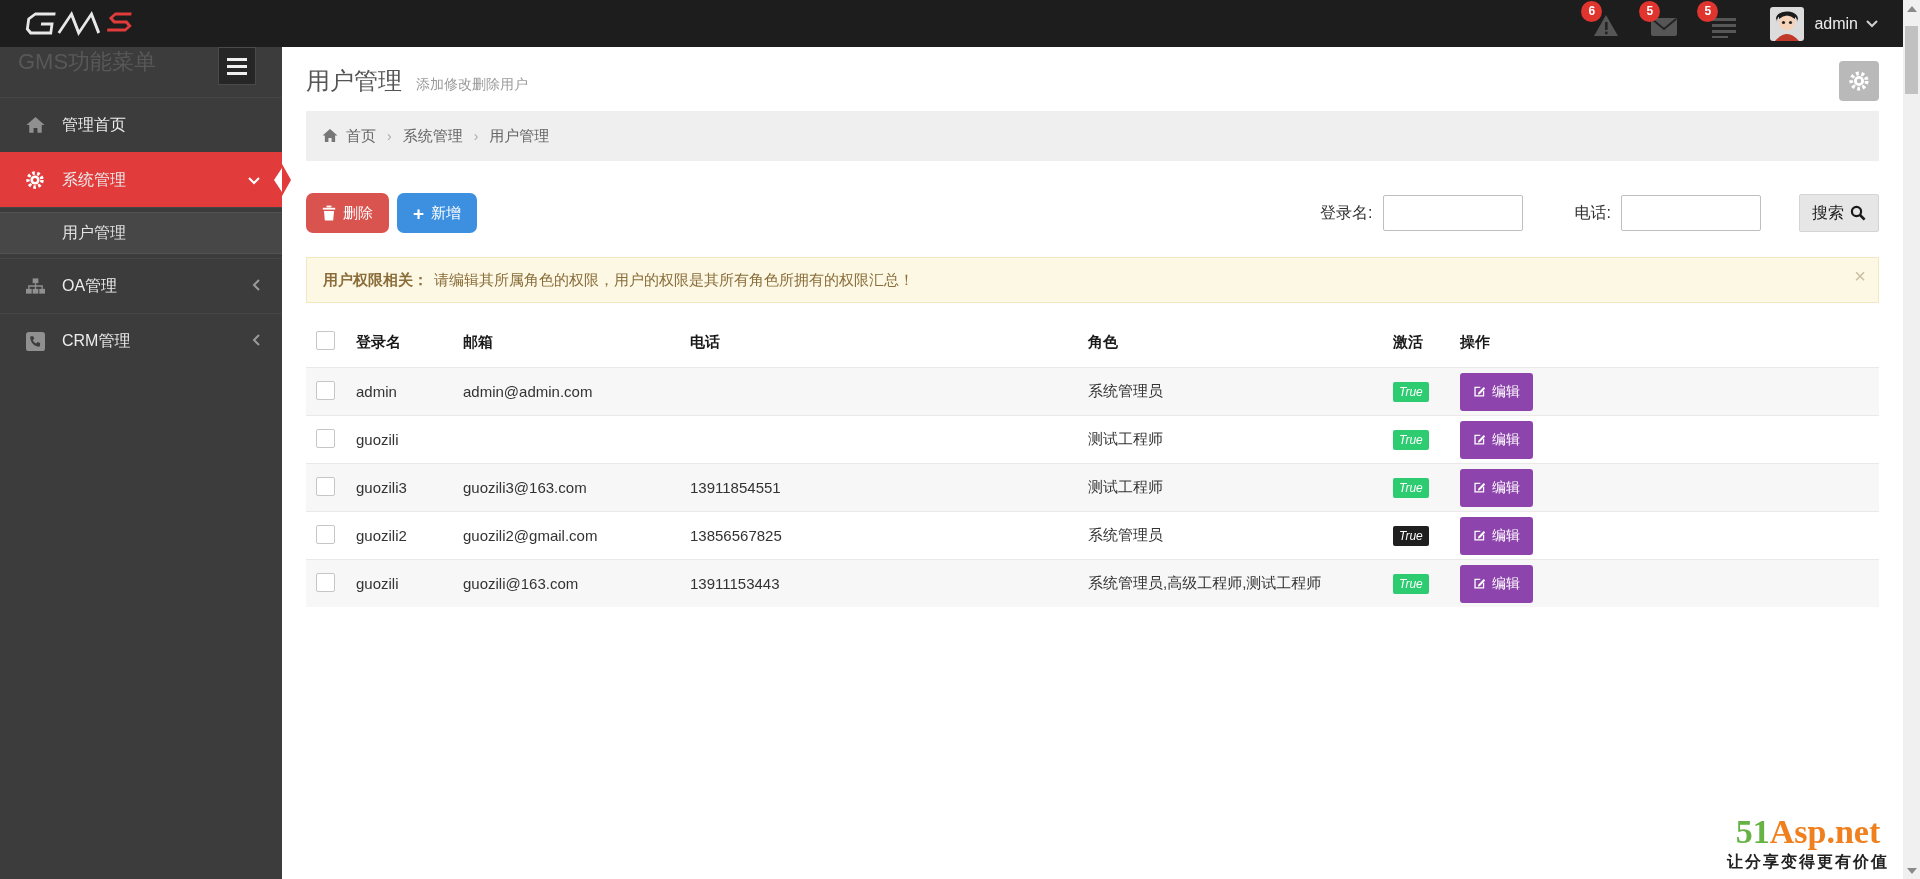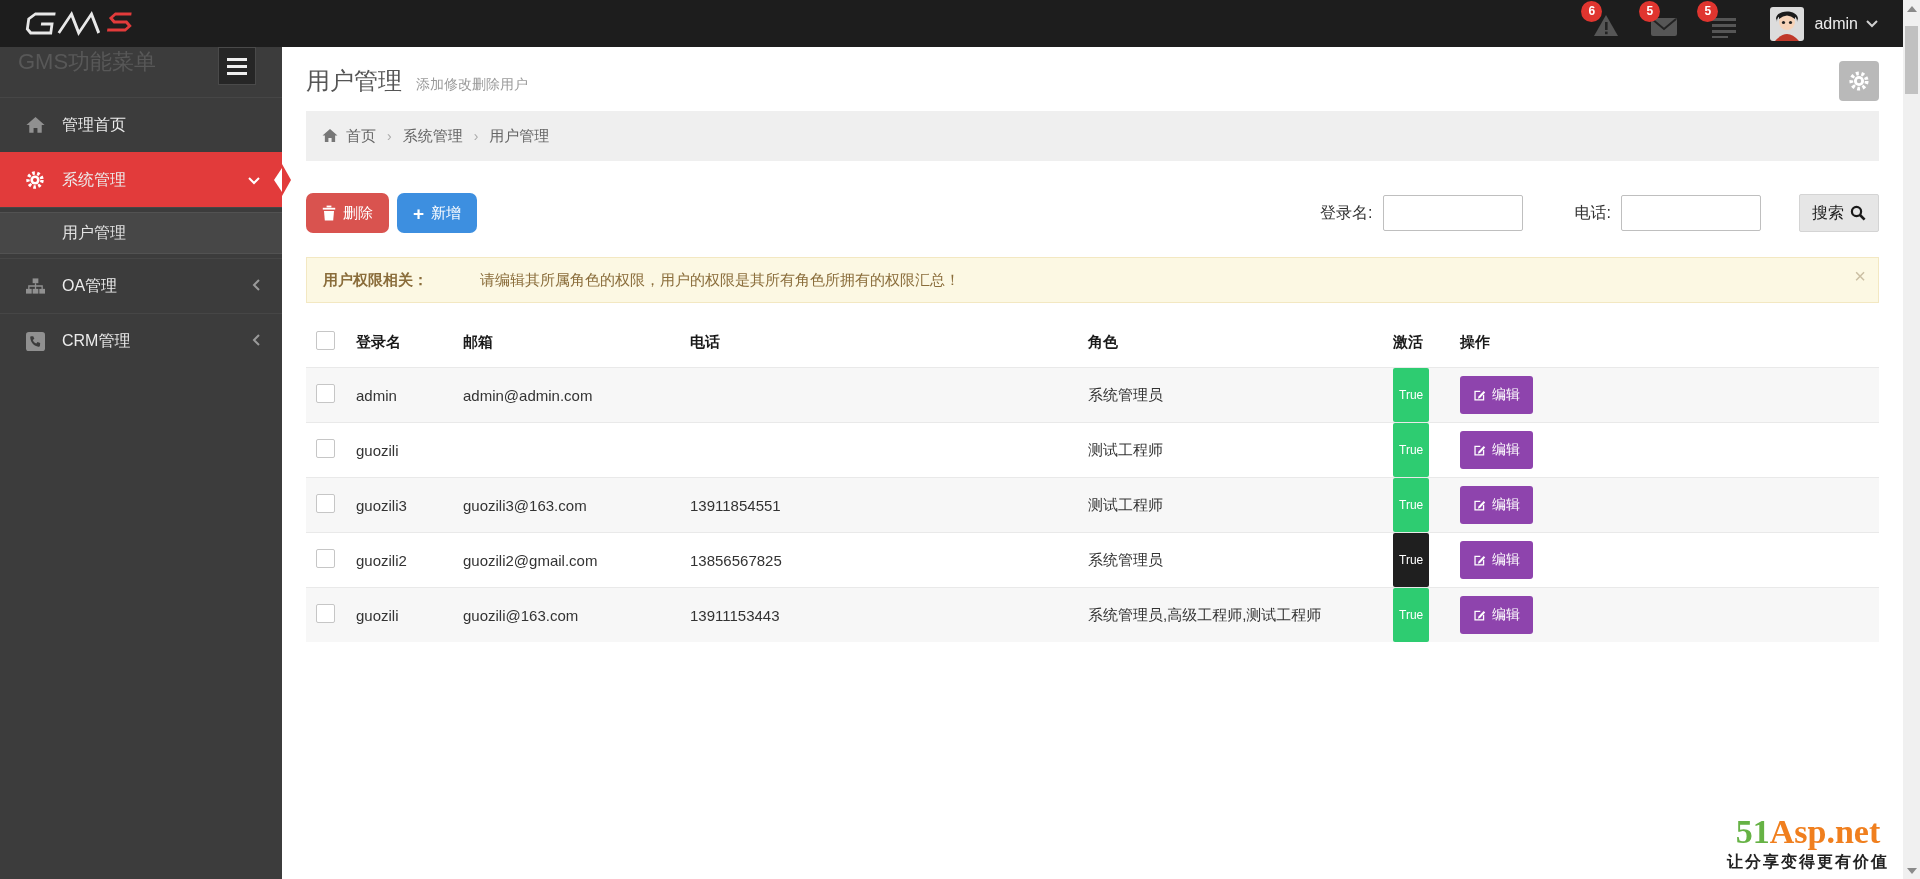--- a/index.html
+++ b/index.html
@@ -77,35 +77,35 @@
   .search-zone input{width:140px;height:36px;border:1px solid #bfbfbf;margin-left:10px;
        box-sizing:border-box;padding:0 8px;font-size:15px;border-radius:2px;background:#fff;}
   .search-zone .grp{display:flex;align-items:center;margin-left:28px;}
   .btn-search{margin-left:14px;background:#e6e6e6;border:1px solid #d4d4d4;color:#222;
        height:38px;padding:0 12px;font-size:16px;display:inline-flex;align-items:center;
        gap:6px;cursor:pointer;border-radius:2px;}
 
   
   .alert{margin:24px 24px 0 24px;background:var(--alert-bg);border:1px solid #f3e8c2;
          color:var(--alert-text);height:46px;display:flex;align-items:center;
-         padding:0 16px;box-sizing:border-box;position:relative;font-size:15px;gap:46px;}
+         padding:0 16px;box-sizing:border-box;position:relative;font-size:15px;}
   .alert b{margin-right:6px;}
   .alert .close{position:absolute;right:12px;top:8px;color:#cbbfa3;font-size:20px;
                 cursor:pointer;line-height:1;}
 
   
   table{margin:14px 24px 0 24px;border-collapse:collapse;width:1573px;table-layout:fixed;}
   thead th{text-align:left;font-size:15px;color:#1a1a1a;padding:14px 8px;font-weight:bold;}
   tbody td{font-size:15px;color:#333;padding:0 8px;height:47px;}
   tbody tr{border-top:1px solid #e9e9e9;}
   tbody tr:nth-child(odd){background:#f7f7f7;}
   td.c-cb,th.c-cb{padding-left:10px;}
   .cb{width:17px;height:17px;border:1px solid #c6c6c6;background:#fff;border-radius:2px;
       display:inline-block;cursor:pointer;}
-  .badge-pill{display:inline-block;color:#fff;font-size:12px;padding:20px 6px;border-radius:2px;}
+  .badge-pill{display:inline-block;color:#fff;font-size:12px;padding:3px 6px;border-radius:2px;font-style:italic;}
   .badge-t{background:var(--badge-green);}
   .badge-f{background:#1f1f1f;}
   .btn-edit{background:var(--btn-purple);border:none;color:#fff;font-size:14px;
       padding:0 13px;height:38px;border-radius:3px;display:inline-flex;align-items:center;
       gap:6px;cursor:pointer;}
 
   
   .watermark{position:absolute;right:14px;bottom:6px;text-align:center;}
   .wm-brand{font-family:"Liberation Serif","DejaVu Serif",serif;font-weight:bold;
             font-size:34px;line-height:1;}

